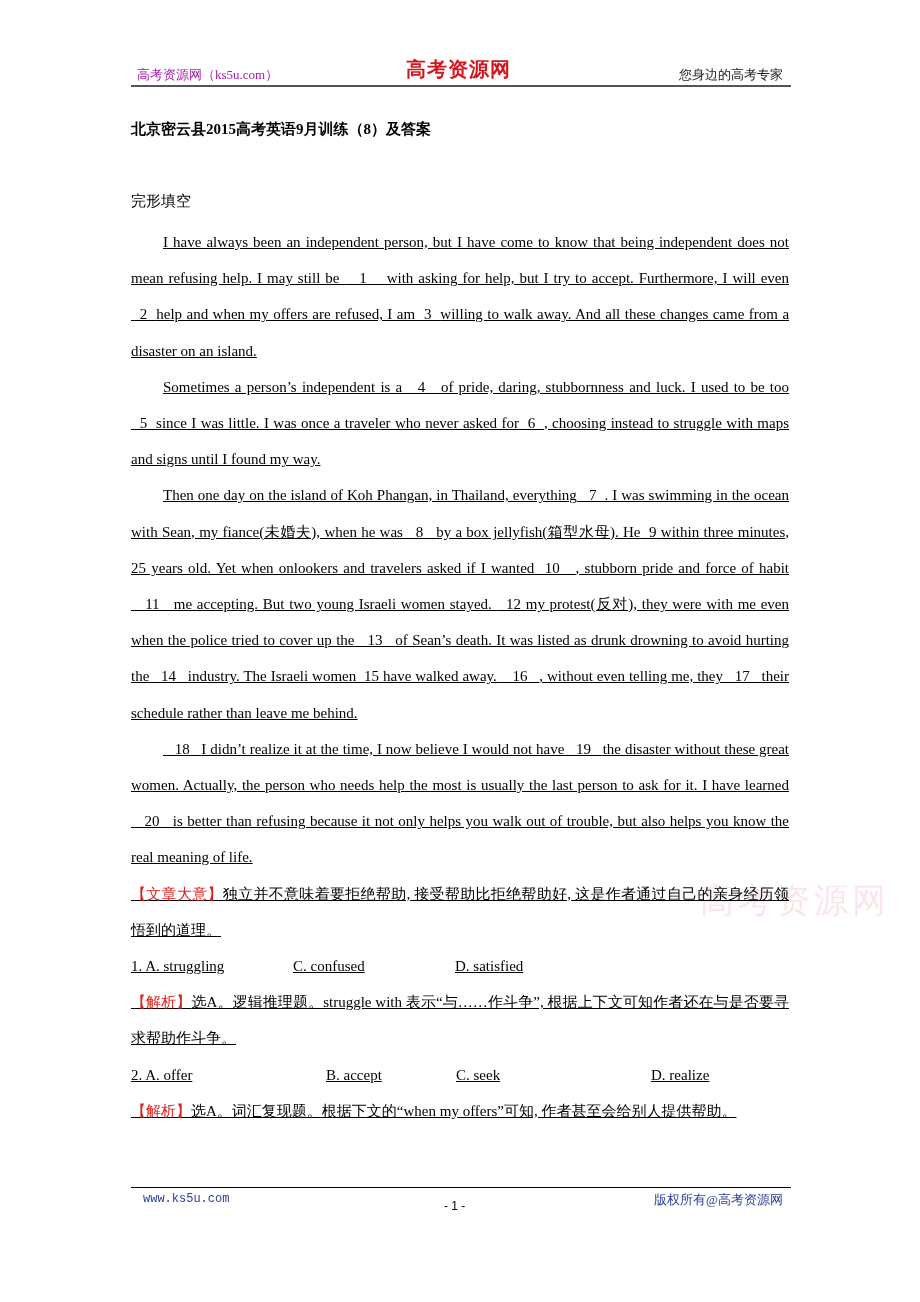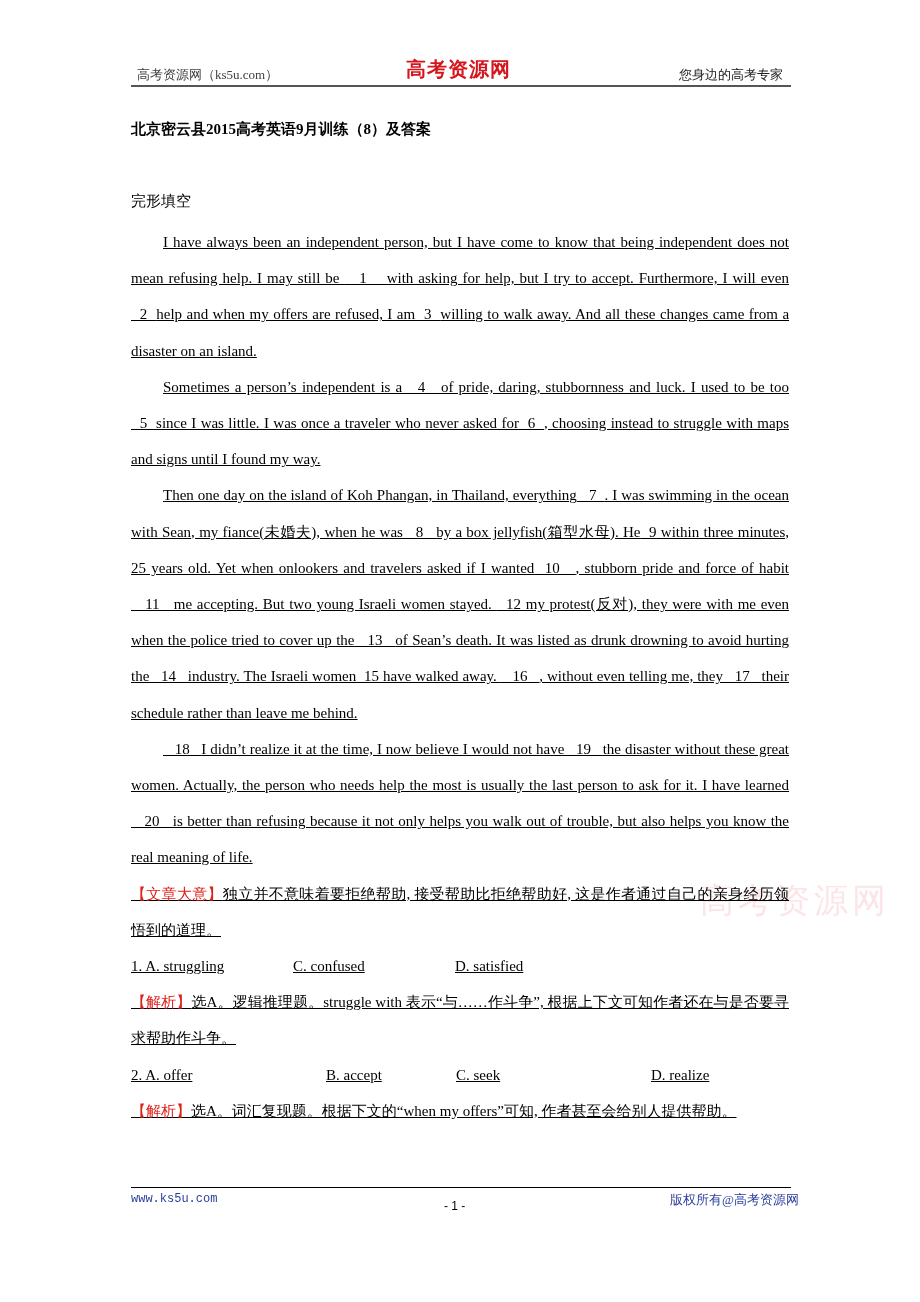--- a/index.html
+++ b/index.html
@@ -20,21 +20,21 @@
       left: 131px;
       top: 56px;
       width: 660px;
       height: 30px;
     }
     .hdr-left {
       position: absolute;
       left: 6px;
       top: 10px;
       font-size: 13px;
-      color: #404040;
+      color: #a21caf;
       font-family: "Liberation Serif", serif;
     }
     .hdr-logo {
       position: absolute;
       left: 275px;
       top: 0px;
       font-size: 20px;
       color: #d4151c;
       font-weight: bold;
       letter-spacing: 1px;
@@ -97,37 +97,37 @@
     .page-footer-rule {
       position: absolute;
       left: 131px;
       top: 1187px;
       width: 660px;
       height: 1px;
       background: #000;
     }
     .ftr-left {
       position: absolute;
-      left: 131px;
+      left: 143px;
       top: 1192px;
       font-size: 12px;
       color: #2a3e9c;
       font-family: "Liberation Mono", monospace;
     }
     .ftr-center {
       position: absolute;
       left: 444px;
       top: 1199px;
       font-size: 12px;
       color: #000;
       font-family: "Liberation Sans", sans-serif;
     }
     .ftr-right {
       position: absolute;
-      right: 121px;
+      right: 137px;
       top: 1191px;
       font-size: 13px;
       color: #2a3e9c;
     }
     .watermark {
       position: absolute;
       left: 700px;
       top: 878px;
       font-size: 34px;
       color: rgba(240,160,170,0.28);

